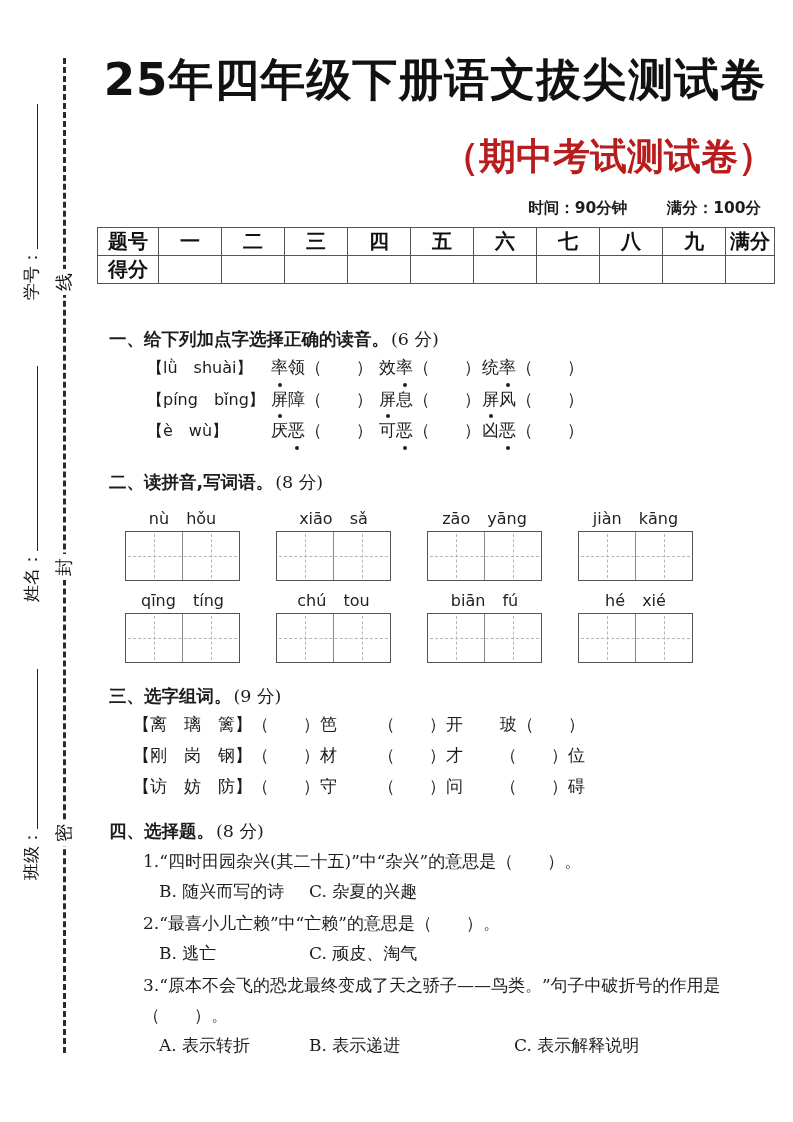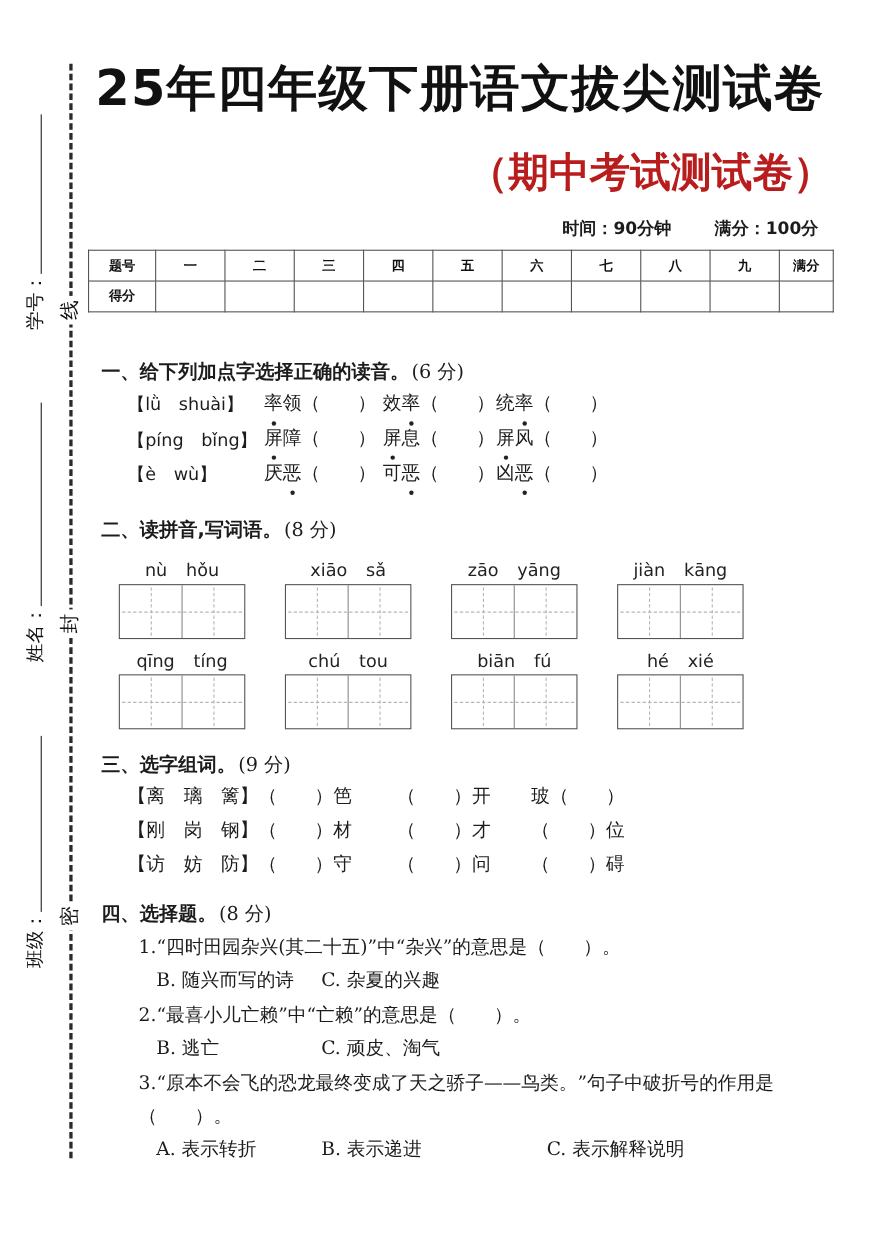--- a/index.html
+++ b/index.html
@@ -25,52 +25,52 @@
   .sf1 { left:20px; top:300px; } .sf1 .fill-line { width:145px; }
   .sf2 { left:20px; top:602px; } .sf2 .fill-line { width:185px; }
   .sf3 { left:20px; top:880px; } .sf3 .fill-line { width:160px; }
   .seal-char {
     position:absolute; left:51px; width:26px; height:26px; line-height:26px;
     text-align:center; font-size:18px; background:#fff; color:#111;
     transform:rotate(-90deg);
   }
   .sc1 { top:269px; } .sc2 { top:554px; } .sc3 { top:820px; }
   
-  .content { position:absolute; left:78px; top:0; width:680px; }
+  .content { position:absolute; left:95px; top:0; width:680px; }
   .title {
     margin-top:52px; text-align:center; font-size:45px; line-height:1.25;
     font-weight:900; font-family:"DejaVu Sans","Liberation Sans",sans-serif;
     letter-spacing:1px; color:#111;
   }
   .subtitle {
     margin-top:24px; text-align:right; font-size:37px; font-weight:900;
     font-family:"DejaVu Sans","Liberation Sans",sans-serif; color:#b91c1c;
   }
   .meta {
     margin-top:16px; text-align:right; padding-right:14px; font-size:15.5px;
     font-weight:bold; font-family:"DejaVu Sans","Liberation Sans",sans-serif;
   }
   .meta span { margin-left:34px; }
   
   table.score-table {
     margin-top:8px; margin-left:2px; width:678px; border-collapse:collapse;
     font-family:"DejaVu Sans","Liberation Sans",sans-serif;
   }
   table.score-table th, table.score-table td {
-    border:1px solid #555; font-size:12px; font-weight:bold; text-align:center;
+    border:1px solid #555; font-size:20px; font-weight:bold; text-align:center;
     height:28px; padding:0; color:#111;font-family:Liberation Serif, serif;
   }
   table.score-table col.c-first { width:61px; }
   table.score-table col.c-num { width:63px; }
   
   .sec-title { margin:0 0 0 14px; font-size:17.5px; line-height:26px; }
   .st-main { font-weight:bold; font-family:"DejaVu Sans","Liberation Sans",sans-serif; }
   .st-score { font-weight:normal; margin-left:2px; }
   .sec1 { margin-top:42px; }
-  .s1-row { display:flex; margin-left:38px; font-size:17px; line-height:31.5px; }
+  .s1-row { display:flex; margin-left:52px; font-size:17px; line-height:31.5px; }
   .b-col { display:inline-block; width:124px; font-family:"DejaVu Sans","Liberation Sans",sans-serif; font-size:16px; }
   .s1-row .s1-item:nth-child(2) { width:108px; }
   .s1-row .s1-item:nth-child(3) { width:103px; }
   .du { position:relative; display:inline-block; }
   .du::after {
     content:""; position:absolute; left:50%; margin-left:-2px; bottom:-3px;
     width:4px; height:4px; border-radius:50%; background:#222;
   }
   .paren { letter-spacing:0; }
   

